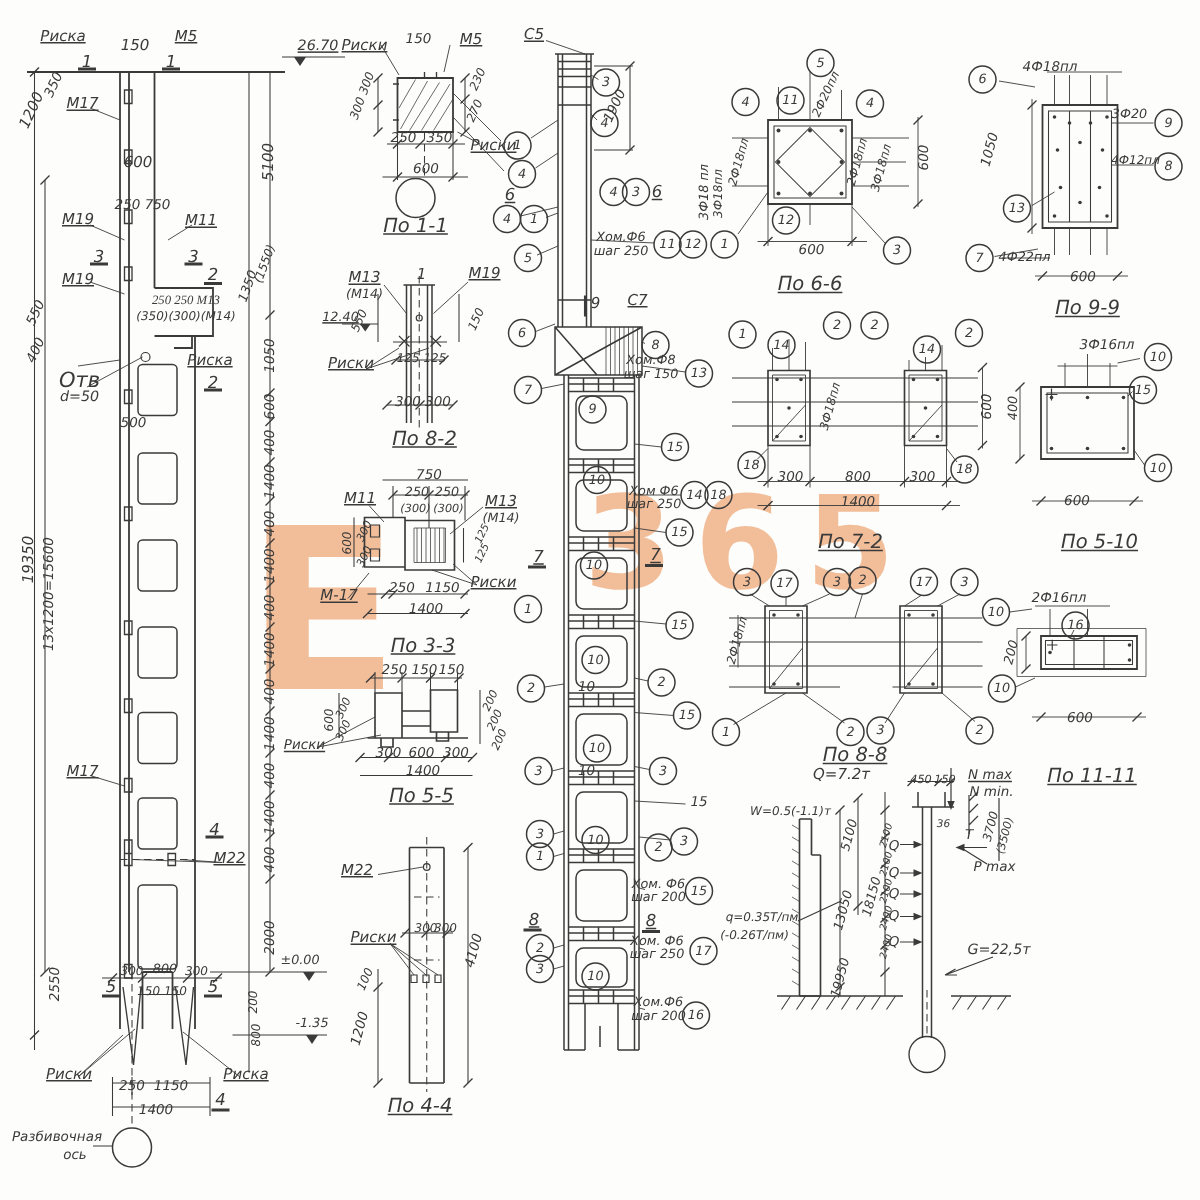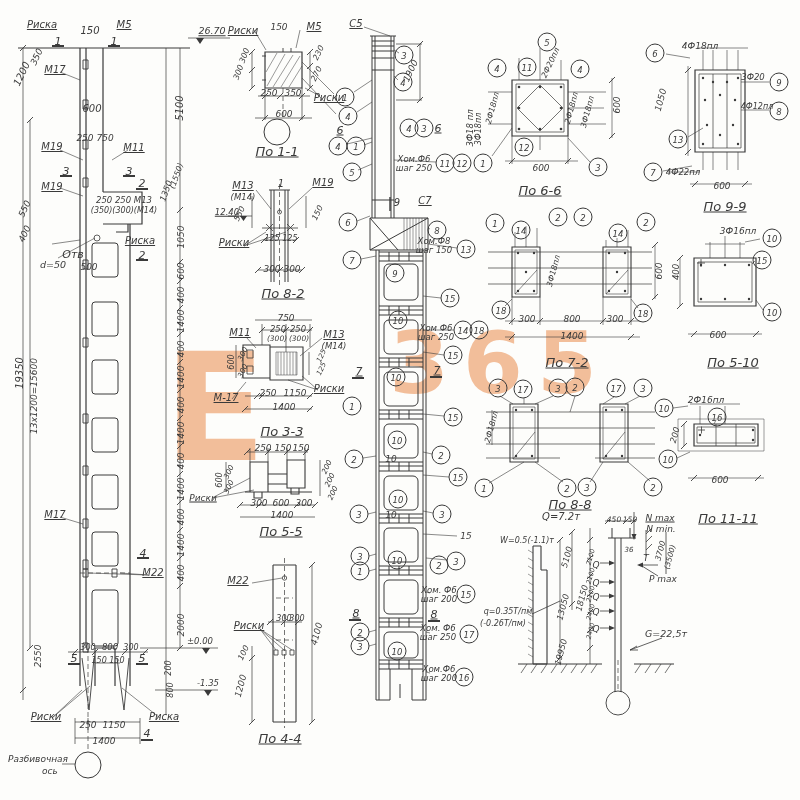--- a/index.html
+++ b/index.html
@@ -265,26 +265,26 @@
       <span class="lbl ul" style="left: 134px; top: 148px; font-size: 10px; transform: translate(-50%, -50%);">М11</span>
       <span class="lbl" style="left: 66px; top: 171px; font-size: 11px; transform: translate(-50%, -50%);">3</span>
       <span class="lbl" style="left: 129px; top: 171px; font-size: 11px; transform: translate(-50%, -50%);">3</span>
       <span class="lbl" style="left: 142px; top: 183px; font-size: 11px; transform: translate(-50%, -50%);">2</span>
       <span class="lbl" style="left: 180px; top: 108px; font-size: 10px; transform: translate(-50%, -50%) rotate(-90deg);">5100</span>
       <span class="lbl" style="left: 177px; top: 176px; font-size: 8px; transform: translate(-50%, -50%) rotate(-70deg);">(1550)</span>
       <span class="lbl" style="left: 166px; top: 191px; font-size: 8.5px; transform: translate(-50%, -50%) rotate(-70deg);">1350</span>
       <span class="lbl ul" style="left: 52px; top: 187px; font-size: 10px; transform: translate(-50%, -50%);">М19</span>
       <span class="lbl" style="left: 25px; top: 209px; font-size: 9px; transform: translate(-50%, -50%) rotate(-65deg);">550</span>
       <span class="lbl" style="left: 25px; top: 234px; font-size: 9px; transform: translate(-50%, -50%) rotate(-65deg);">400</span>
-      <span class="lbl" style="left: 124px; top: 200px; font-size: 8.5px; transform: translate(-50%, -50%);">250 250 М13</span>
+      <span class="lbl" style="left: 124px; top: 200px; font-size: 8.5px; transform: translate(-50%, -50%); font-family: Liberation Serif, serif;">250 250 М13</span>
       <span class="lbl" style="left: 124px; top: 211px; font-size: 8px; transform: translate(-50%, -50%);">(350)(300)(М14)</span>
       <span class="lbl ul" style="left: 140px; top: 241px; font-size: 10px; transform: translate(-50%, -50%);">Риска</span>
-      <span class="lbl" style="left: 53px; top: 254px; font-size: 11px; transform: translate(-50%, -50%); margin-left: 20px;">Отв</span>
+      <span class="lbl" style="left: 53px; top: 254px; font-size: 14px; transform: translate(-50%, -50%);">Отв</span>
       <span class="lbl" style="left: 53px; top: 265px; font-size: 9.5px; transform: translate(-50%, -50%);">d=50</span>
-      <span class="lbl" style="left: 89px; top: 267px; font-size: 9px; transform: translate(-50%, -50%);">500</span>
+      <span class="lbl" style="left: 89px; top: 283px; font-size: 9px; transform: translate(-50%, -50%);">500</span>
       <span class="lbl" style="left: 142px; top: 255px; font-size: 11px; transform: translate(-50%, -50%);">2</span>
       <span class="lbl" style="left: 181px; top: 237px; font-size: 9px; transform: translate(-50%, -50%) rotate(-90deg);">1050</span>
       <span class="lbl" style="left: 181px; top: 271px; font-size: 9px; transform: translate(-50%, -50%) rotate(-90deg);">600</span>
       <span class="lbl" style="left: 181px; top: 295px; font-size: 9px; transform: translate(-50%, -50%) rotate(-90deg);">400</span>
       <span class="lbl" style="left: 181px; top: 321px; font-size: 9px; transform: translate(-50%, -50%) rotate(-90deg);">1400</span>
       <span class="lbl" style="left: 181px; top: 349px; font-size: 9px; transform: translate(-50%, -50%) rotate(-90deg);">400</span>
       <span class="lbl" style="left: 181px; top: 377px; font-size: 9px; transform: translate(-50%, -50%) rotate(-90deg);">1400</span>
       <span class="lbl" style="left: 181px; top: 405px; font-size: 9px; transform: translate(-50%, -50%) rotate(-90deg);">400</span>
       <span class="lbl" style="left: 181px; top: 433px; font-size: 9px; transform: translate(-50%, -50%) rotate(-90deg);">1400</span>
       <span class="lbl" style="left: 181px; top: 461px; font-size: 9px; transform: translate(-50%, -50%) rotate(-90deg);">400</span>

